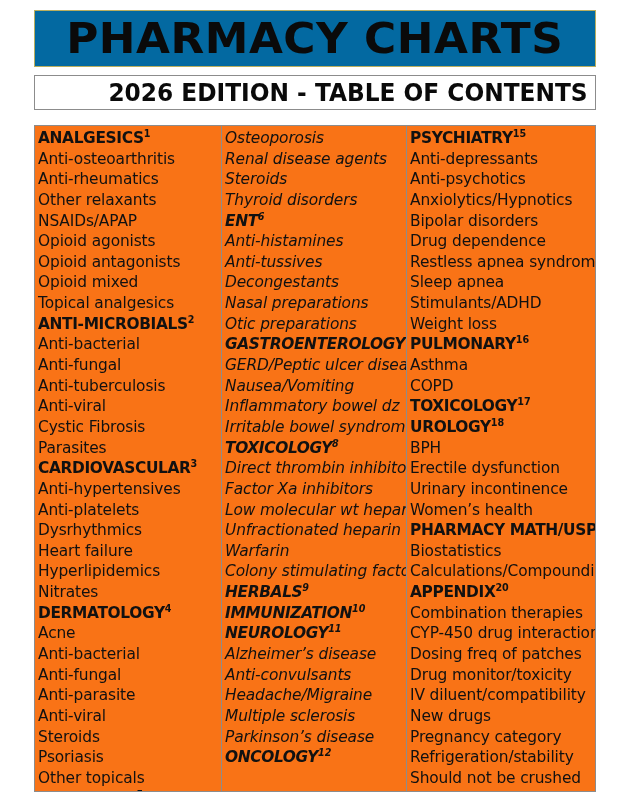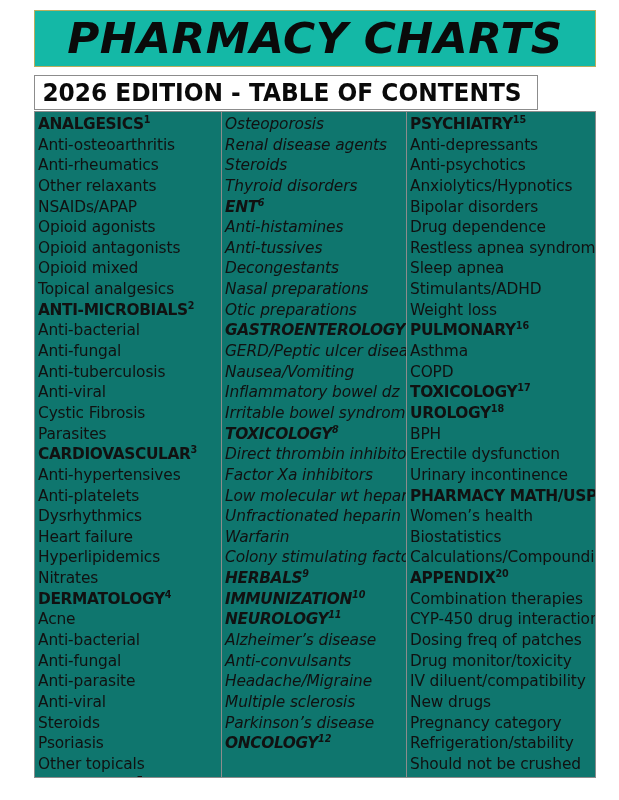--- a/index.html
+++ b/index.html
@@ -24,75 +24,74 @@
   }
 
   
   .banner {
     position: absolute;
     left: 34px;
     top: 10px;
     width: 562px;
     height: 57px;
     box-sizing: border-box;
-    background: #14b8a6;
+    background: #0369a1;
     border: 1px solid #b9ae5e;
     display: flex;
     align-items: center;
     justify-content: center;
     overflow: hidden;
-    font-style: italic;
   }
   .banner-title {
     font-family: "DejaVu Sans", "Liberation Sans", sans-serif;
     font-weight: bold;
     font-size: 43px;
     line-height: 43px;
     letter-spacing: 0.5px;
     color: #0a0a0a;
     white-space: nowrap;
     transform: scaleX(1.02);
   }
 
   
   .subtitle-box {
     position: absolute;
     left: 34px;
     top: 75px;
-    width: 504px;
+    width: 562px;
     height: 35px;
     box-sizing: border-box;
     background: #ffffff;
     border: 1px solid #8c8c8c;
     display: flex;
     align-items: center;
-    justify-content: flex-start;
+    justify-content: flex-end;
     overflow: hidden;
   }
   .subtitle-text {
     font-weight: bold;
     font-size: 24px;
     line-height: 24px;
     letter-spacing: 0px;
     color: #0a0a0a;
     white-space: nowrap;
     transform: scaleX(0.97);
   }
 
   
   .toc {
     position: absolute;
     left: 34px;
-    top: 111px;
+    top: 125px;
     width: 562px;
     height: 667px;
     box-sizing: border-box;
     border: 1px solid #8c8c8c;
     display: flex;
-    background: #0f766e;
+    background: #f97316;
     overflow: hidden;
   }
   .col {
     box-sizing: border-box;
     padding: 2px 0 0 3px;
     overflow: hidden;
   }
   .col-1 { width: 186px; }
   .col-2 {
     width: 186px;
@@ -217,22 +216,22 @@
         <div class="entry"><span>Stimulants/ADHD</span></div>
         <div class="entry"><span>Weight loss</span></div>
         <div class="entry heading"><span>PULMONARY</span><sup>16</sup></div>
         <div class="entry"><span>Asthma</span></div>
         <div class="entry"><span>COPD</span></div>
         <div class="entry heading"><span>TOXICOLOGY</span><sup>17</sup></div>
         <div class="entry heading"><span>UROLOGY</span><sup>18</sup></div>
         <div class="entry"><span>BPH</span></div>
         <div class="entry"><span>Erectile dysfunction</span></div>
         <div class="entry"><span>Urinary incontinence</span></div>
+        <div class="entry"><span>Women’s health</span></div>
         <div class="entry heading"><span>PHARMACY MATH/USP</span></div>
-        <div class="entry"><span>Women’s health</span></div>
         <div class="entry"><span>Biostatistics</span></div>
         <div class="entry"><span>Calculations/Compounding</span></div>
         <div class="entry heading"><span>APPENDIX</span><sup>20</sup></div>
         <div class="entry"><span>Combination therapies</span></div>
         <div class="entry"><span>CYP-450 drug interactions</span></div>
         <div class="entry"><span>Dosing freq of patches</span></div>
         <div class="entry"><span>Drug monitor/toxicity</span></div>
         <div class="entry"><span>IV diluent/compatibility</span></div>
         <div class="entry"><span>New drugs</span></div>
         <div class="entry"><span>Pregnancy category</span></div>

